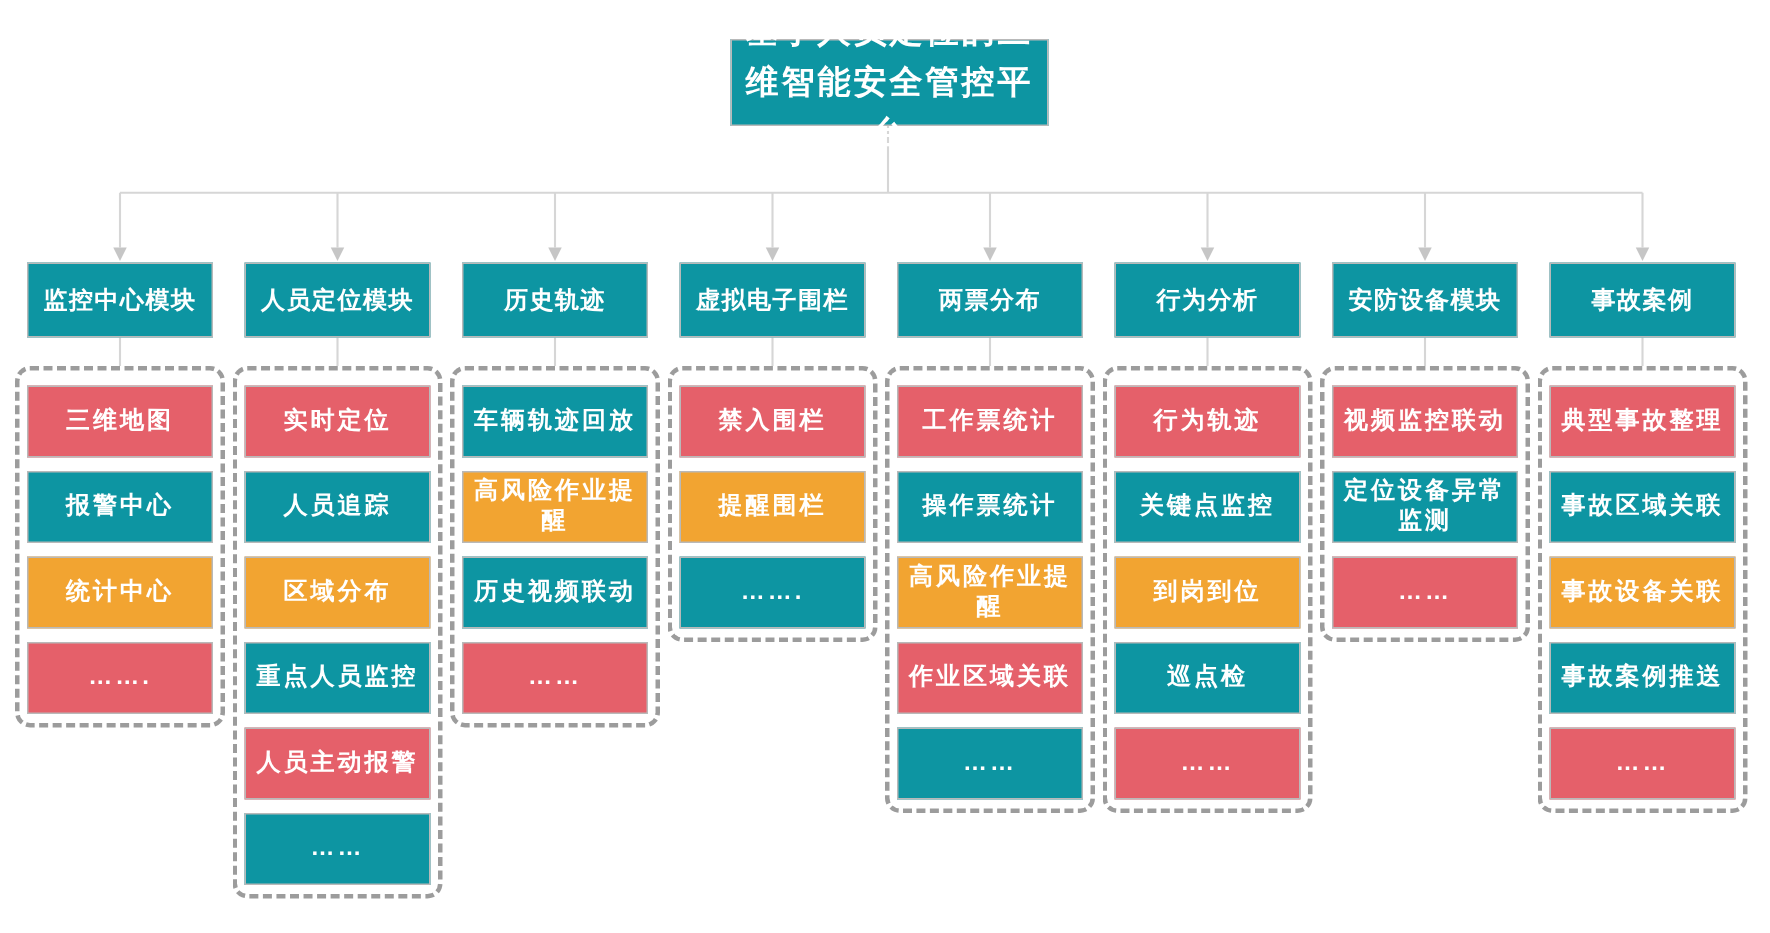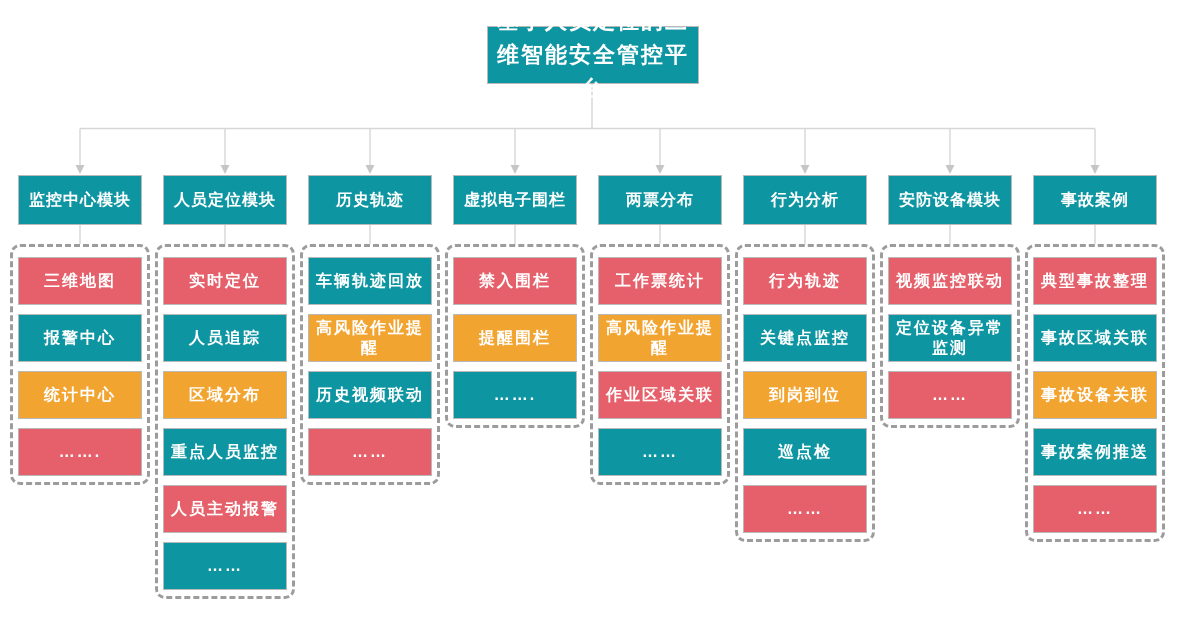--- a/index.html
+++ b/index.html
@@ -156,20 +156,21 @@
         <div class="feature-group">
           <div class="feature-node c-red">禁入围栏</div>
           <div class="feature-node c-orange">提醒围栏</div>
           <div class="feature-node c-teal">…….</div>
         </div>
       </div>
       <div class="column" style="left: 590px;">
         <div class="module-header">两票分布</div>
         <div class="feature-group">
           <div class="feature-node c-red">工作票统计</div>
+          <div class="feature-node c-teal">操作票统计</div>
           <div class="feature-node c-orange">高风险作业提醒</div>
           <div class="feature-node c-red">作业区域关联</div>
           <div class="feature-node c-teal">……</div>
         </div>
       </div>
       <div class="column" style="left: 735px;">
         <div class="module-header">行为分析</div>
         <div class="feature-group">
           <div class="feature-node c-red">行为轨迹</div>
           <div class="feature-node c-teal">关键点监控</div>

